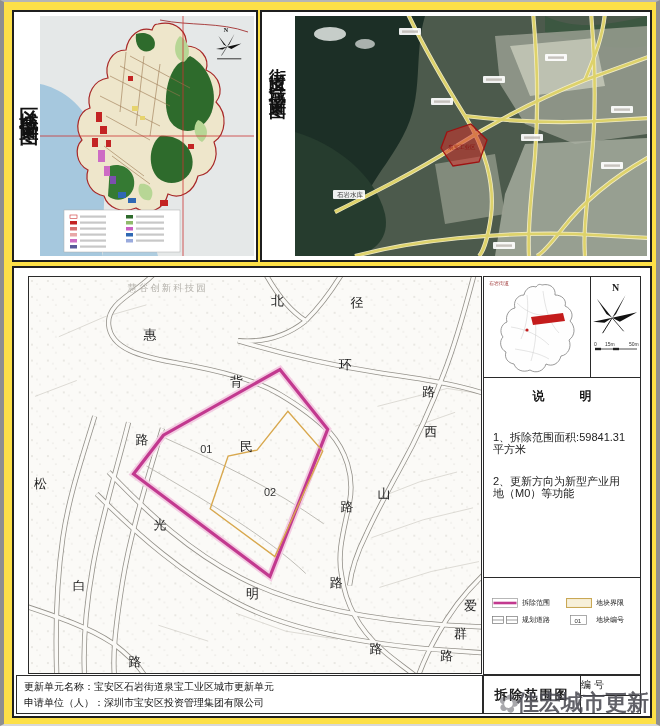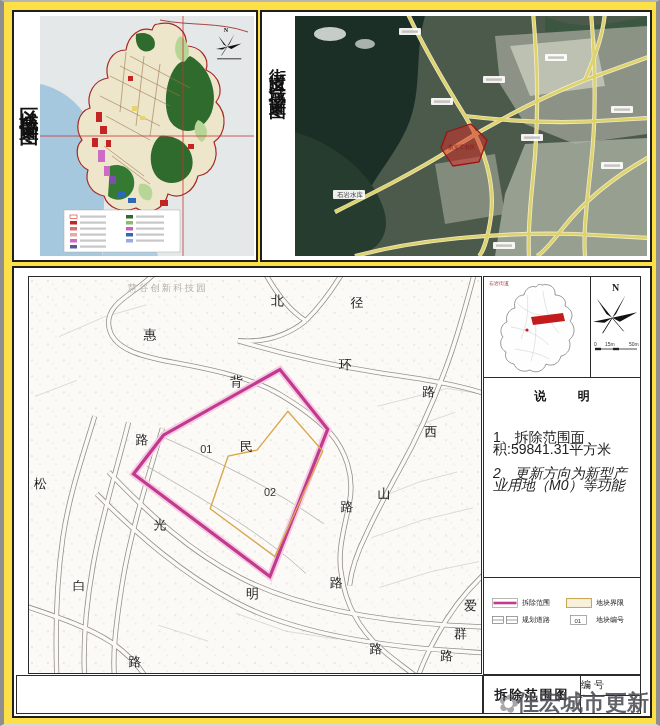--- a/index.html
+++ b/index.html
@@ -26,23 +26,23 @@
   #rightCol{position:absolute;left:469px;top:8px;width:158px;height:399px;border:1.5px solid #2a2a2a;
             box-sizing:border-box;display:flex;flex-direction:column;background:#fff;}
   .rc-row{border-bottom:1.5px solid #2a2a2a;position:relative;}
   #insetRow{height:100px;display:flex;}
   #insetCell{width:106px;border-right:1.5px solid #2a2a2a;position:relative;}
   #compassCell{flex:1;position:relative;text-align:center;}
   #insetLabel{position:absolute;left:5px;top:3px;font-size:5px;color:#a03a3a;}
   #compassCell .n{font-family:"Liberation Serif",serif;font-weight:bold;font-size:10px;margin-top:5px;}
   #notes{height:200px;padding:10px 9px 0 9px;box-sizing:border-box;}
   #notes h3, #legend h3{margin:0;text-align:center;font-size:12px;letter-spacing:14px;
-     font-family:Liberation Sans, sans-serif;color:#111;font-weight:bold;text-indent:14px;}
-  .note-item{font-size:14px;line-height:12px;color:#222;margin-top:26px;}
-  .note-item.second{margin-top:12px;font-style:italic;}
+     font-family:Liberation Mono, monospace;color:#111;font-weight:bold;text-indent:14px;}
+  .note-item{font-size:11px;line-height:12px;color:#222;margin-top:26px;}
+  .note-item.second{margin-top:20px;}
   #legend{flex:1;padding-top:8px;}
   .lg-grid{display:grid;grid-template-columns:74px 72px;row-gap:7px;margin:12px 0 0 8px;}
   .lg-item{display:flex;align-items:center;gap:4px;}
   .lg-item span{font-size:7px;color:#222;white-space:nowrap;}
   
   #footerStrip{position:absolute;left:2px;top:407px;width:467px;height:39px;border:1.5px solid #2a2a2a;
      box-sizing:border-box;padding:3px 0 0 7px;}
   #footerStrip div{font-size:10px;line-height:16px;color:#111;}
   #titleBlock{position:absolute;left:469px;top:407px;width:158px;height:39px;border:1.5px solid #2a2a2a;
      box-sizing:border-box;display:flex;}
@@ -406,20 +406,26 @@
               <rect x="4.5" y="0.5" width="16" height="9" fill="#fff" stroke="#888" stroke-width="0.7"></rect>
               <text class="sw" x="8.5" y="7.5">01</text>
             </svg>
             <span>地块编号</span>
           </div>
         </div>
       </div>
     </aside>
 
     <div id="footerStrip">
+      <div>
+        <span>更新单元名称：</span><span>宝安区石岩街道泉宝工业区城市更新单元</span>
+      </div>
+      <div>
+        <span>申请单位（人）：</span><span>深圳市宝安区投资管理集团有限公司</span>
+      </div>
     </div>
 
     <div id="titleBlock">
       <div id="tbLeft">拆除范围图</div>
       <div id="tbRight">
         <div class="num">编号</div>
       </div>
     </div>
   </section>
 

